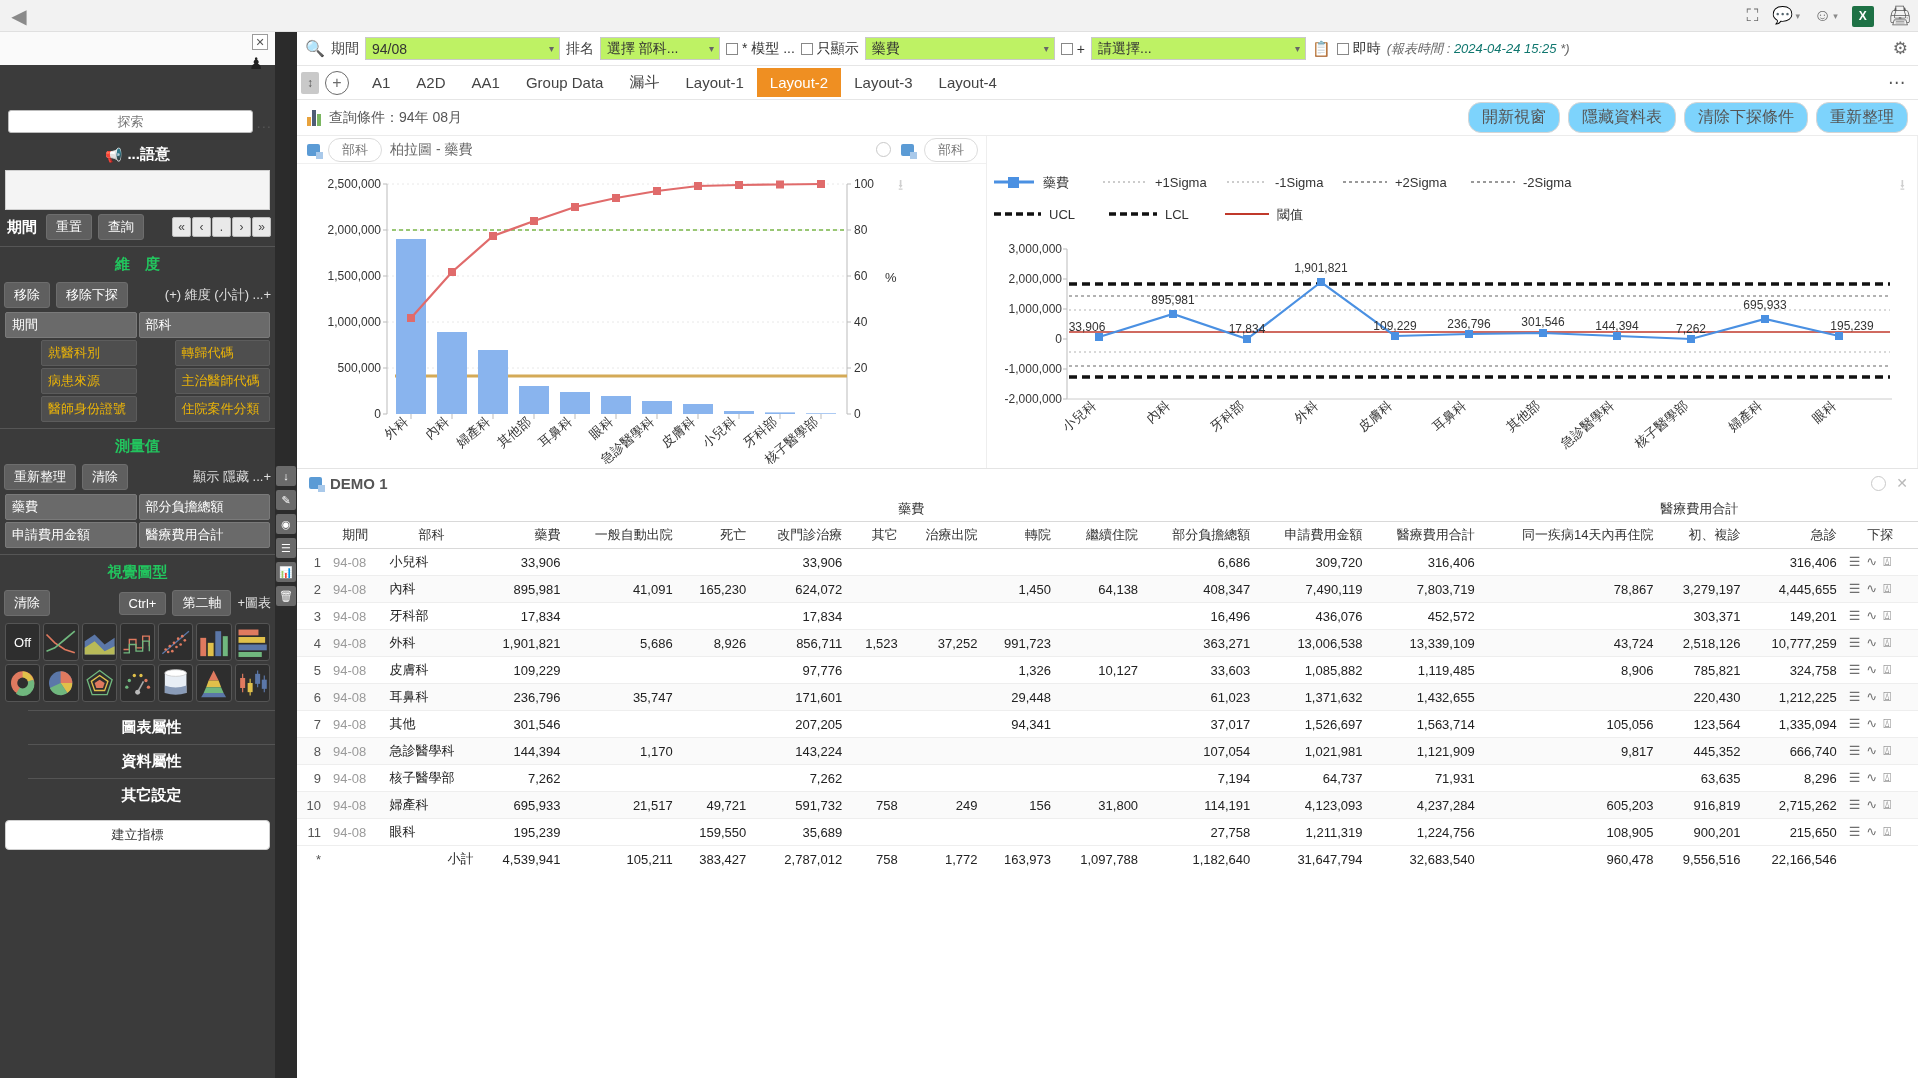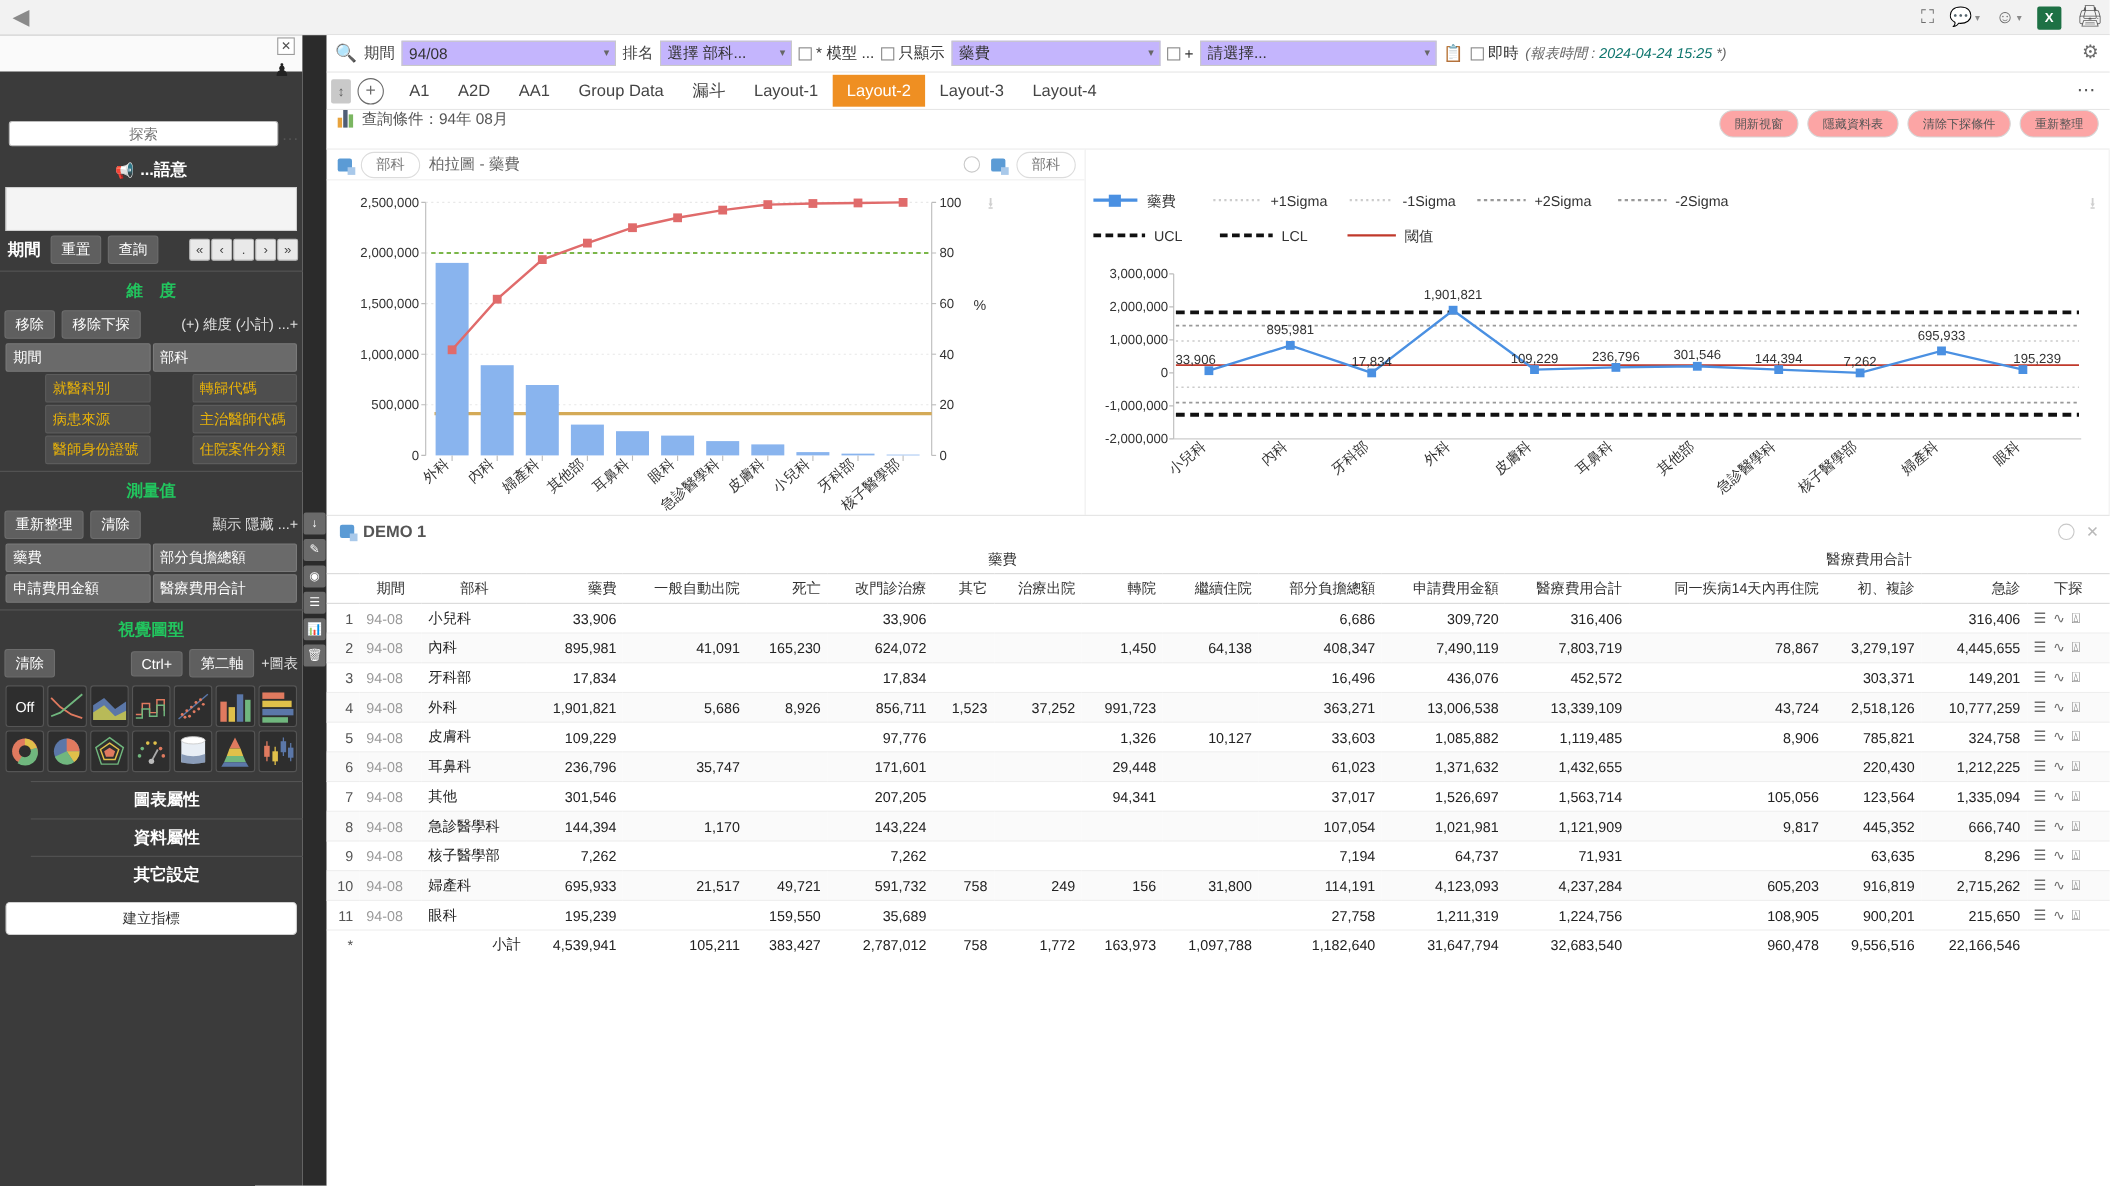--- a/index.html
+++ b/index.html
@@ -60,43 +60,43 @@
 
   .sb-rail { position:absolute; left:275px; top:32px; width:22px; height:1046px; background:#2b2b2b; }
   .rail-btn { width:20px; height:20px; margin:4px auto; background:#6a6a6a; border-radius:2px; color:#fff; font-size:11px; line-height:20px; text-align:center; }
 
   
   .main { position:absolute; left:297px; top:32px; width:1621px; height:1046px; background:#fff; }
 
   .filterbar { position:relative; height:34px; border-bottom:1px solid #e6e6e6; display:flex; align-items:center; padding-left:8px; gap:6px; font-size:14px; color:#333; }
   .mag { font-size:16px; color:#7d7d7d; }
   .flabel { color:#444; font-size:14px; }
-  .fsel { border:1px solid #c9c9c9; height:23px; display:flex; align-items:center; padding:0 6px; min-width:70px; position:relative; font-size:14px; color:#333; background:#c4b5fd;}
+  .fsel { border:1px solid #c9c9c9; height:23px; display:flex; align-items:center; padding:0 6px; min-width:70px; position:relative; font-size:14px; color:#333; background:#bef264;}
   .fsel .cv { position:absolute; right:5px; font-size:10px; color:#666; }
   .fsel.wide { min-width:195px; padding-right:20px;}
   .fsel.wide2 { min-width:190px; padding-right:20px;}
   .plain-sel { display:flex; align-items:center; gap:4px; }
   .cbx { width:12px; height:12px; border:1px solid #888; background:#fff; display:inline-block; }
   .reporttime { font-style:italic; color:#666; font-size:13px; }
   .reporttime .dt { color:#0f766e; }
   .gear { position:absolute; right:10px; top:6px; font-size:17px; color:#6a6a6a; }
 
   .tabbar { position:relative; height:34px; border-bottom:1px solid #e6e6e6; display:flex; align-items:center; gap:0px; padding-left:4px; }
   .sortgrip { width:18px; height:22px; background:#c9c9c9; color:#555; font-size:12px; text-align:center; line-height:22px; border-radius:2px;}
   .plusbtn { width:24px; height:24px; border:1.5px solid #6b6b6b; border-radius:50%; color:#6b6b6b; font-size:16px; line-height:21px; text-align:center; margin:0 10px 0 6px;}
   .tb { font-size:15px; color:#444; padding:6px 13px; }
   .tb.active { background:#ef8f22; color:#fff; }
   .dots3 { position:absolute; right:12px; top:6px; color:#555; font-size:17px; letter-spacing:1px;}
 
-  .condbar { position:relative; height:36px; border-bottom:1px solid #ececec; display:flex; padding-left:10px; gap:8px; background:#fff; }
+  .condbar { position:relative; height:36px; border-bottom:1px solid #ececec; display:flex; align-items:center; padding-left:10px; gap:8px; background:#fff; }
   .minibars { display:flex; align-items:flex-end; gap:1px; height:16px; }
   .minibars i { width:4px; display:block; }
   .cond-text { font-size:14px; color:#555; }
   .cond-btns { position:absolute; right:10px; display:flex; gap:8px; }
-  .pill { border:1px solid #d5d5d5; border-radius:13px; font-size:11px; color:#555; padding:4px 13px; background:#fca5a5;}
+  .pill { border:1px solid #d5d5d5; border-radius:13px; font-size:16px; color:#555; padding:4px 13px; background:#7dd3fc;}
 
   
   .charts { position:relative; height:332px; display:flex; }
   .chartbox { position:relative; border-right:1px solid #eee; }
   .chartbox.left { width:690px; }
   .chartbox.right { width:931px; }
   .chead { height:28px; display:flex; align-items:center; gap:8px; padding-left:10px; border-bottom:1px solid #f0f0f0; position:relative;}
   .bluesq { width:13px; height:12px; background:#5b9bd5; border-radius:2px; position:relative;}
   .bluesq:after{ content:""; position:absolute; right:-3px; bottom:-3px; width:7px;height:7px;background:#a9c9ea;}
   .chip-ro { border:1px solid #dcdcdc; border-radius:12px; font-size:13px; color:#777; padding:2px 13px; }

